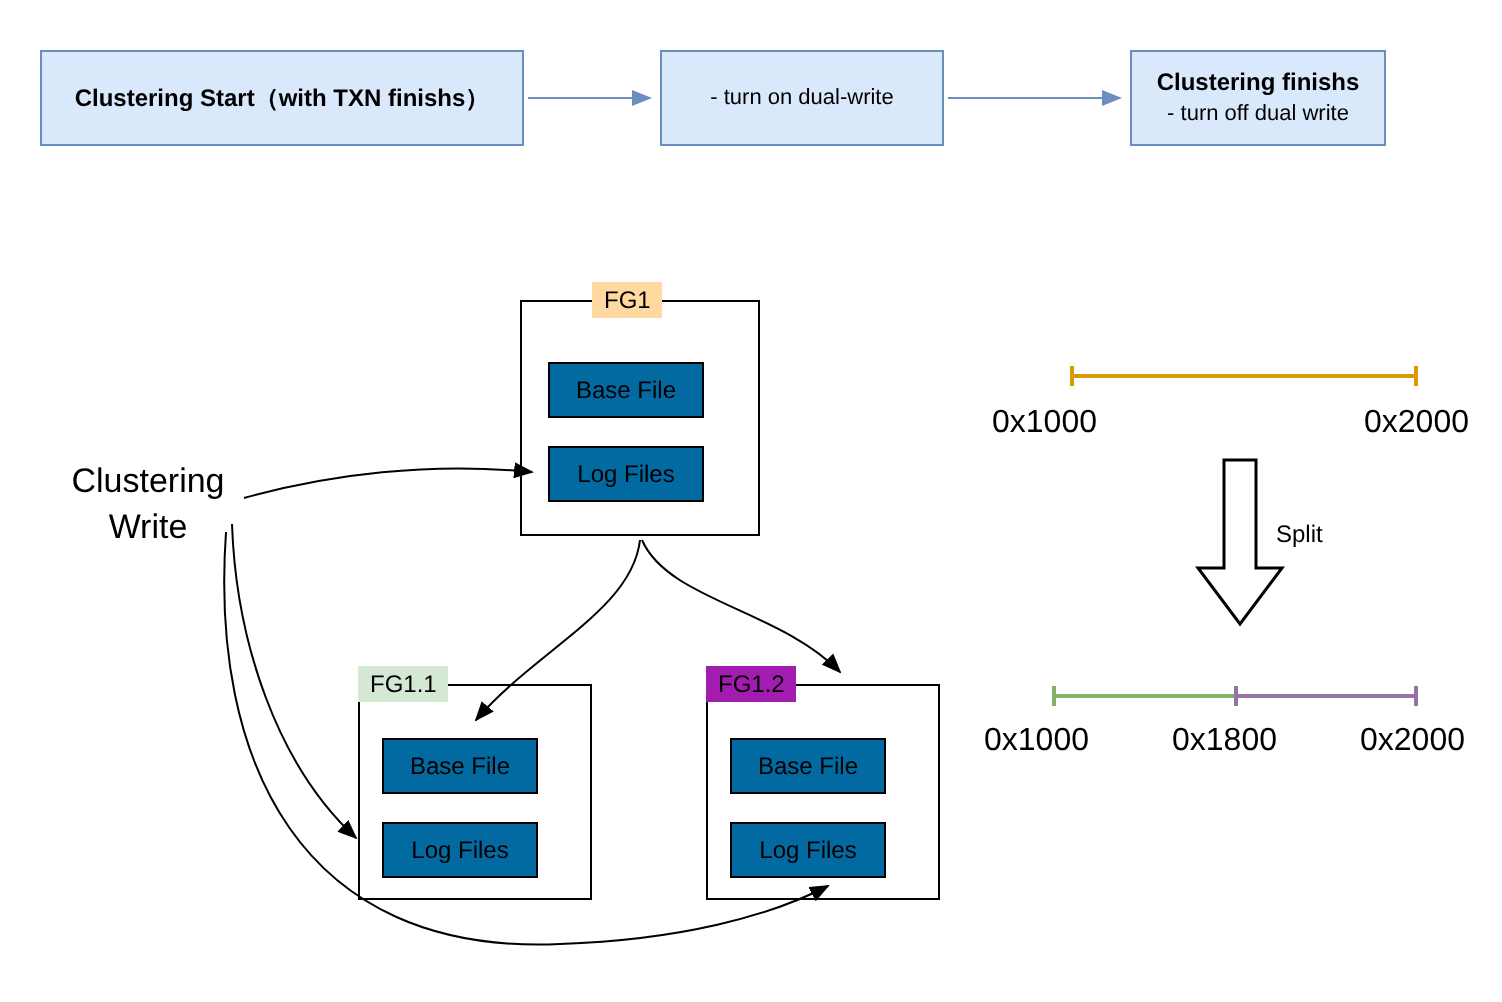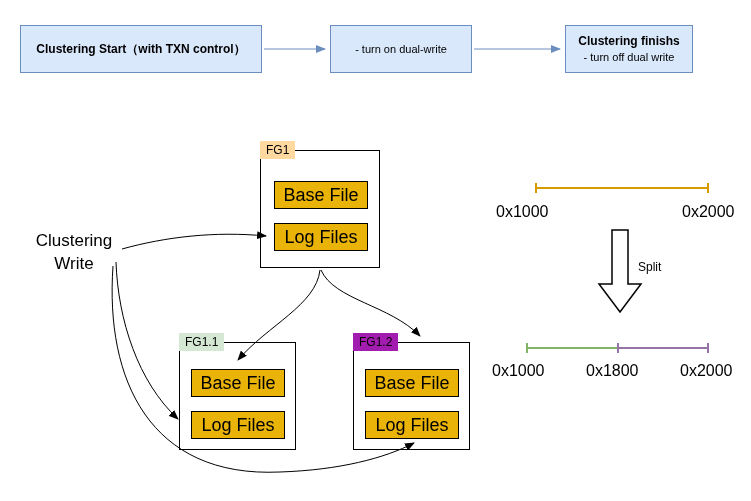--- a/index.html
+++ b/index.html
@@ -7,39 +7,39 @@
   .canvas{position:relative;width:751px;height:501px;background:#fff;overflow:hidden;}
 
   .flow-box{position:absolute;height:48px;background:#dae8fc;border:1px solid #6c8ebf;
             box-sizing:border-box;display:flex;flex-direction:column;justify-content:center;
             align-items:center;text-align:center;}
   .flow-title{font-weight:bold;font-size:12px;white-space:nowrap;line-height:1.35;}
   .flow-sub{font-size:11px;white-space:nowrap;line-height:1.35;}
 
   .fg-box{position:absolute;border:1px solid #000;background:#fff;box-sizing:border-box;}
   .fg-tab{position:absolute;top:-10px;left:-1px;font-size:12px;padding:2px 6px;white-space:nowrap;}
-  .tab-orange{background:#ffd9a0;}
+  .tab-orange{background:#ffd9a0;margin-left:36px;}
   .tab-green{background:#d5e8d4;}
   .tab-purple{background:#a21caf;}
-  .file-box{position:absolute;width:94px;height:28px;border:1px solid #000;background:#eab308;
-            box-sizing:border-box;font-size:18px;display:flex;align-items:center;justify-content:center;}
+  .file-box{position:absolute;width:78px;height:28px;border:1px solid #000;background:#0369a1;
+            box-sizing:border-box;font-size:12px;display:flex;align-items:center;justify-content:center;}
 
   .concurrent{position:absolute;font-size:17px;line-height:1.35;text-align:center;}
   .hex-label{position:absolute;font-size:16px;white-space:nowrap;}
   .split-label{position:absolute;font-size:12px;white-space:nowrap;}
 
   svg.overlay{position:absolute;left:0;top:0;pointer-events:none;}
 </style>
 </head>
 <body>
 
 <div class="canvas">
 
   <div class="flow-box" style="left:20px;top:25px;width:242px;">
-    <div class="flow-title">Clustering Start（with TXN control）</div>
+    <div class="flow-title">Clustering Start（with TXN finishs）</div>
   </div>
   <div class="flow-box" style="left:330px;top:25px;width:142px;">
     <div class="flow-sub">- turn on dual-write</div>
   </div>
   <div class="flow-box" style="left:565px;top:25px;width:128px;">
     <div class="flow-title">Clustering finishs</div>
     <div class="flow-sub">- turn off dual write</div>
   </div>
 
   <div class="concurrent" style="left:18px;top:230px;width:112px;">

